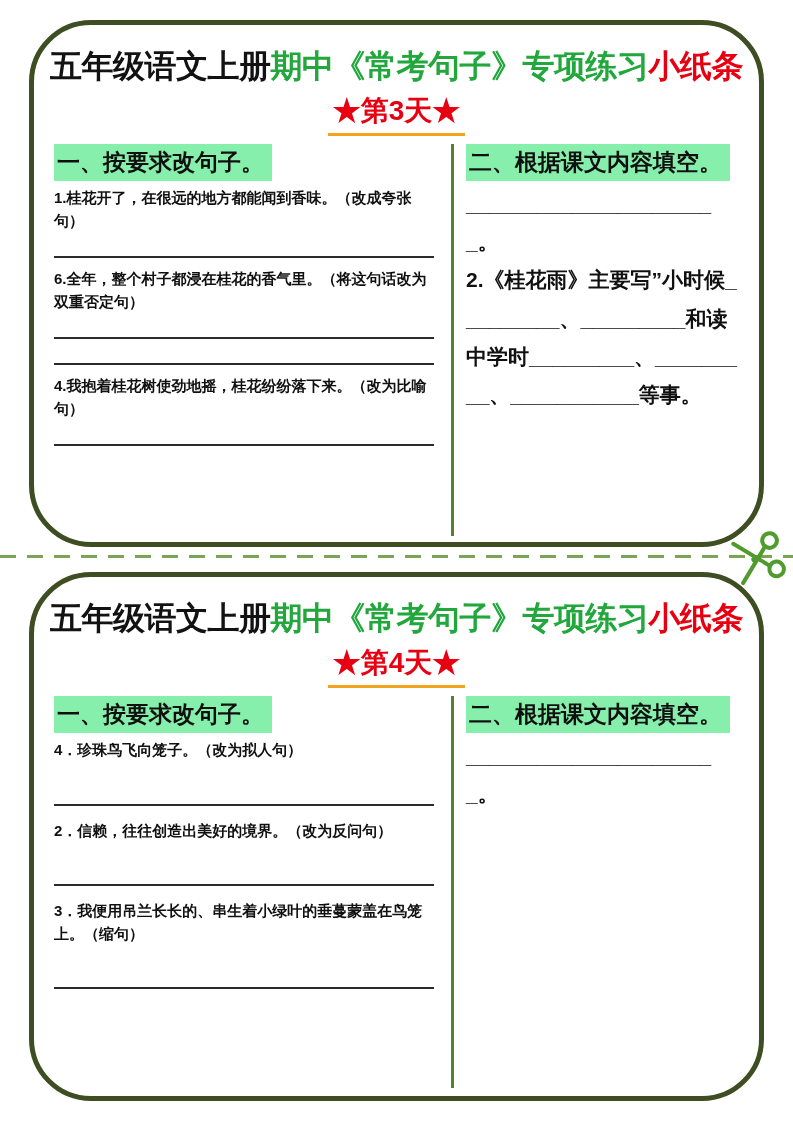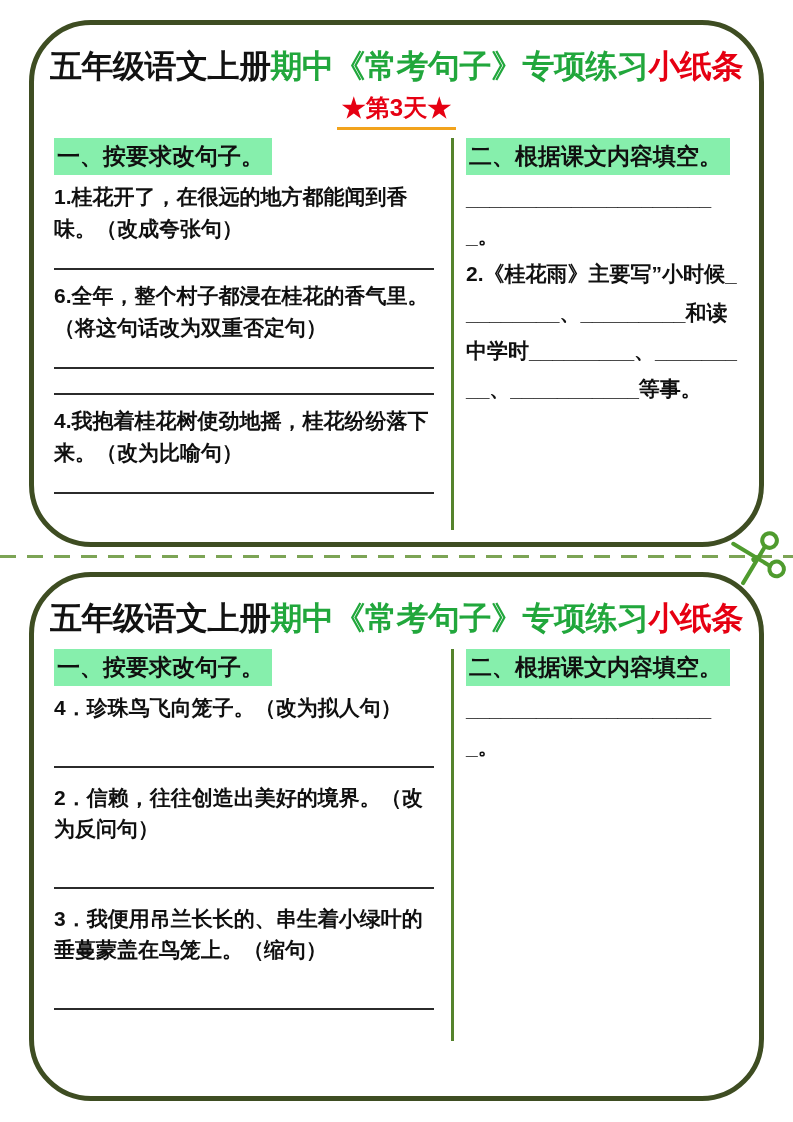--- a/index.html
+++ b/index.html
@@ -18,35 +18,35 @@
   .panel-title {
     text-align:center; font-size:32px; font-weight:900; margin-top:10px;
     white-space:nowrap; letter-spacing:-0.5px;
   }
   .t-black { color:#121212; }
   .t-green { color:#21a73c; }
   .t-red   { color:#e60012; }
 
   .day-row { text-align:center; margin-top:3px; }
   .day-label {
-    display:inline-block; font-size:24px; font-weight:900; color:#e60012;
+    display:inline-block; font-size:28px; font-weight:900; color:#e60012;
     border-bottom:3px solid #f2a31c; padding:0 5px 3px 5px;
   }
 
   .cols { display:flex; padding:8px 16px 0 20px; height:400px; }
   .col-left  { flex:1; padding-right:13px; }
   .col-right { width:292px; border-left:3px solid #55832c; padding-left:12px; }
 
   .sec-header {
     display:inline-block; background:#86efac; color:#101010;
     font-size:23px; font-weight:900; padding:3px 8px 3px 3px; margin-bottom:4px;
   }
 
   .q {
-    font-size:21px; font-weight:700; line-height:1.5; word-break:break-all;
+    font-size:15px; font-weight:700; line-height:1.5; word-break:break-all;
     margin:2px 0 0 0;
   }
   .answer-line {
     border-bottom:2px solid #2b2b2b; height:2px; margin:24px 4px 10px 0;
   }
   .panel-2 .answer-line { margin-top:42px; margin-bottom:14px; }
 
   .fill-p {
     font-size:21px; font-weight:700; line-height:1.82; word-break:break-all;
     margin:0;
@@ -98,20 +98,23 @@
     <path d="M4 6 L31 33"></path>
     <path d="M4 42 L31 15"></path>
   </g>
   <circle cx="18.5" cy="24" r="2.4" fill="#4f9b2e"></circle>
 </svg>
 
 <section class="panel panel-2">
   <div class="panel-title">
     <span class="t-black">五年级语文上册</span><span class="t-green">期中《常考句子》专项练习</span><span class="t-red">小纸条</span>
   </div>
+  <div class="day-row">
+    <span class="day-label">★第4天★</span>
+  </div>
   <div class="cols">
     <div class="col-left">
       <div class="sec-header">一、按要求改句子。</div>
       <p class="q">4．珍珠鸟飞向笼子。（改为拟人句）</p>
       <div class="answer-line"></div>
       <p class="q">2．信赖，往往创造出美好的境界。（改为反问句）</p>
       <div class="answer-line"></div>
       <p class="q">3．我便用吊兰长长的、串生着小绿叶的垂蔓蒙盖在鸟笼上。（缩句）</p>
       <div class="answer-line"></div>
     </div>

